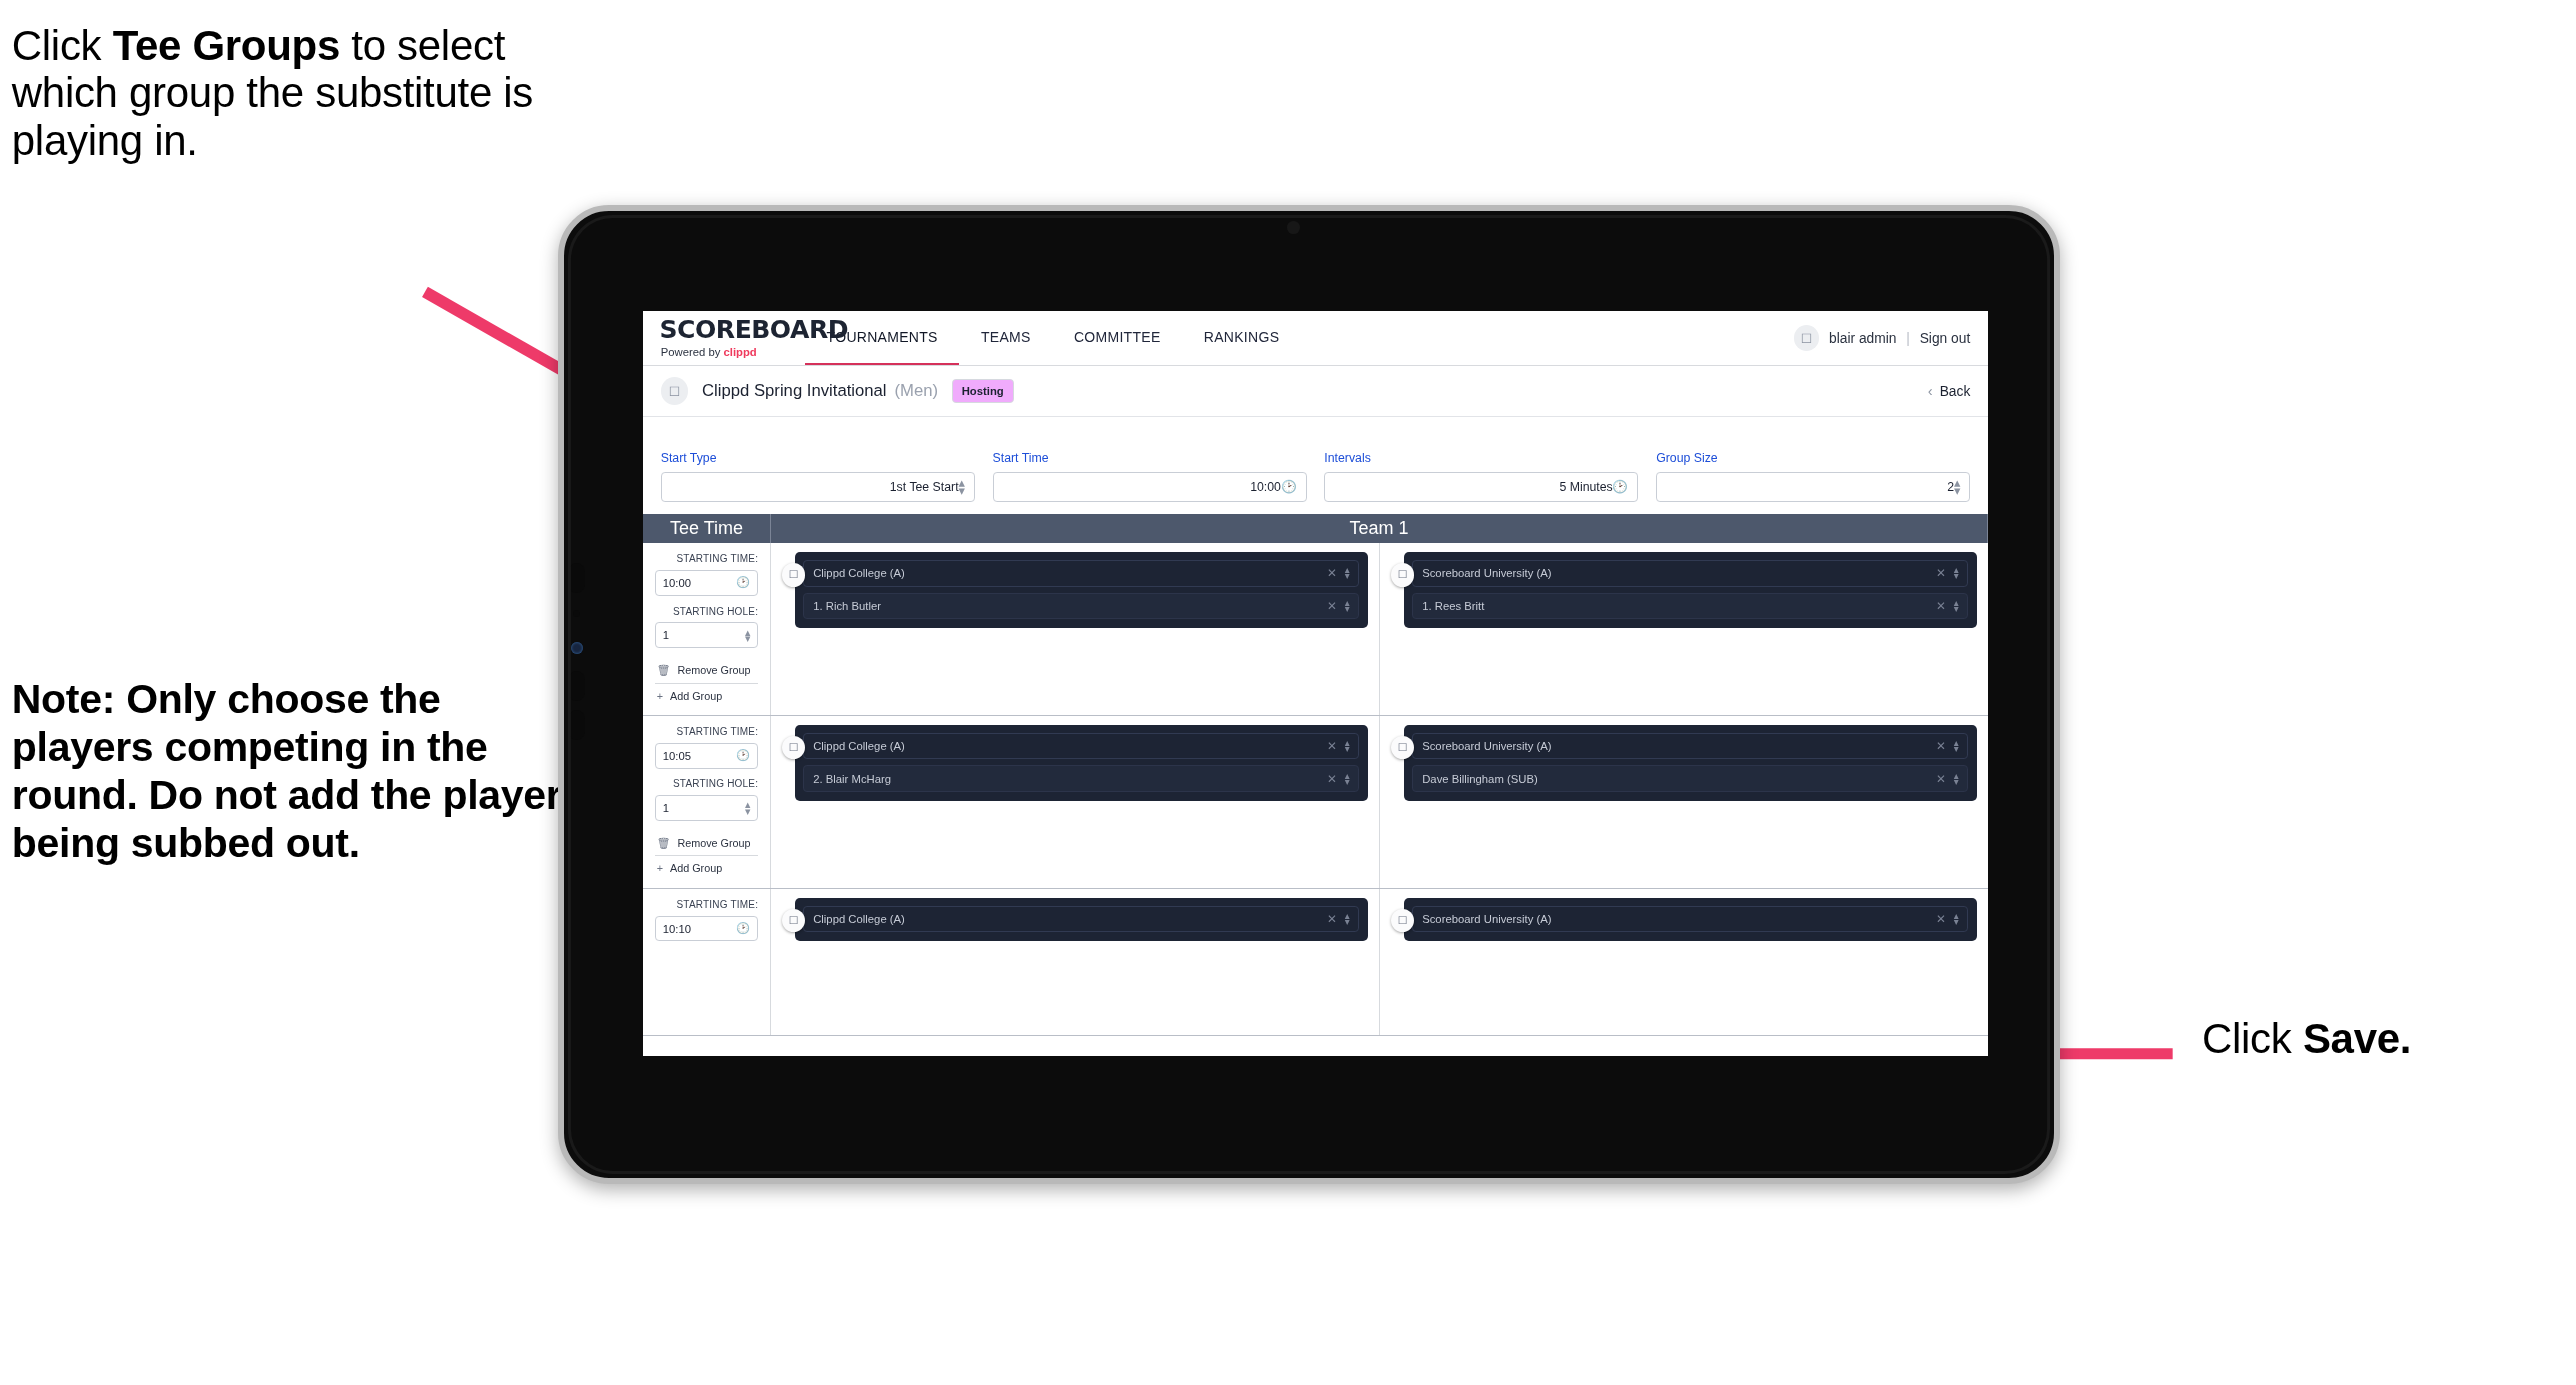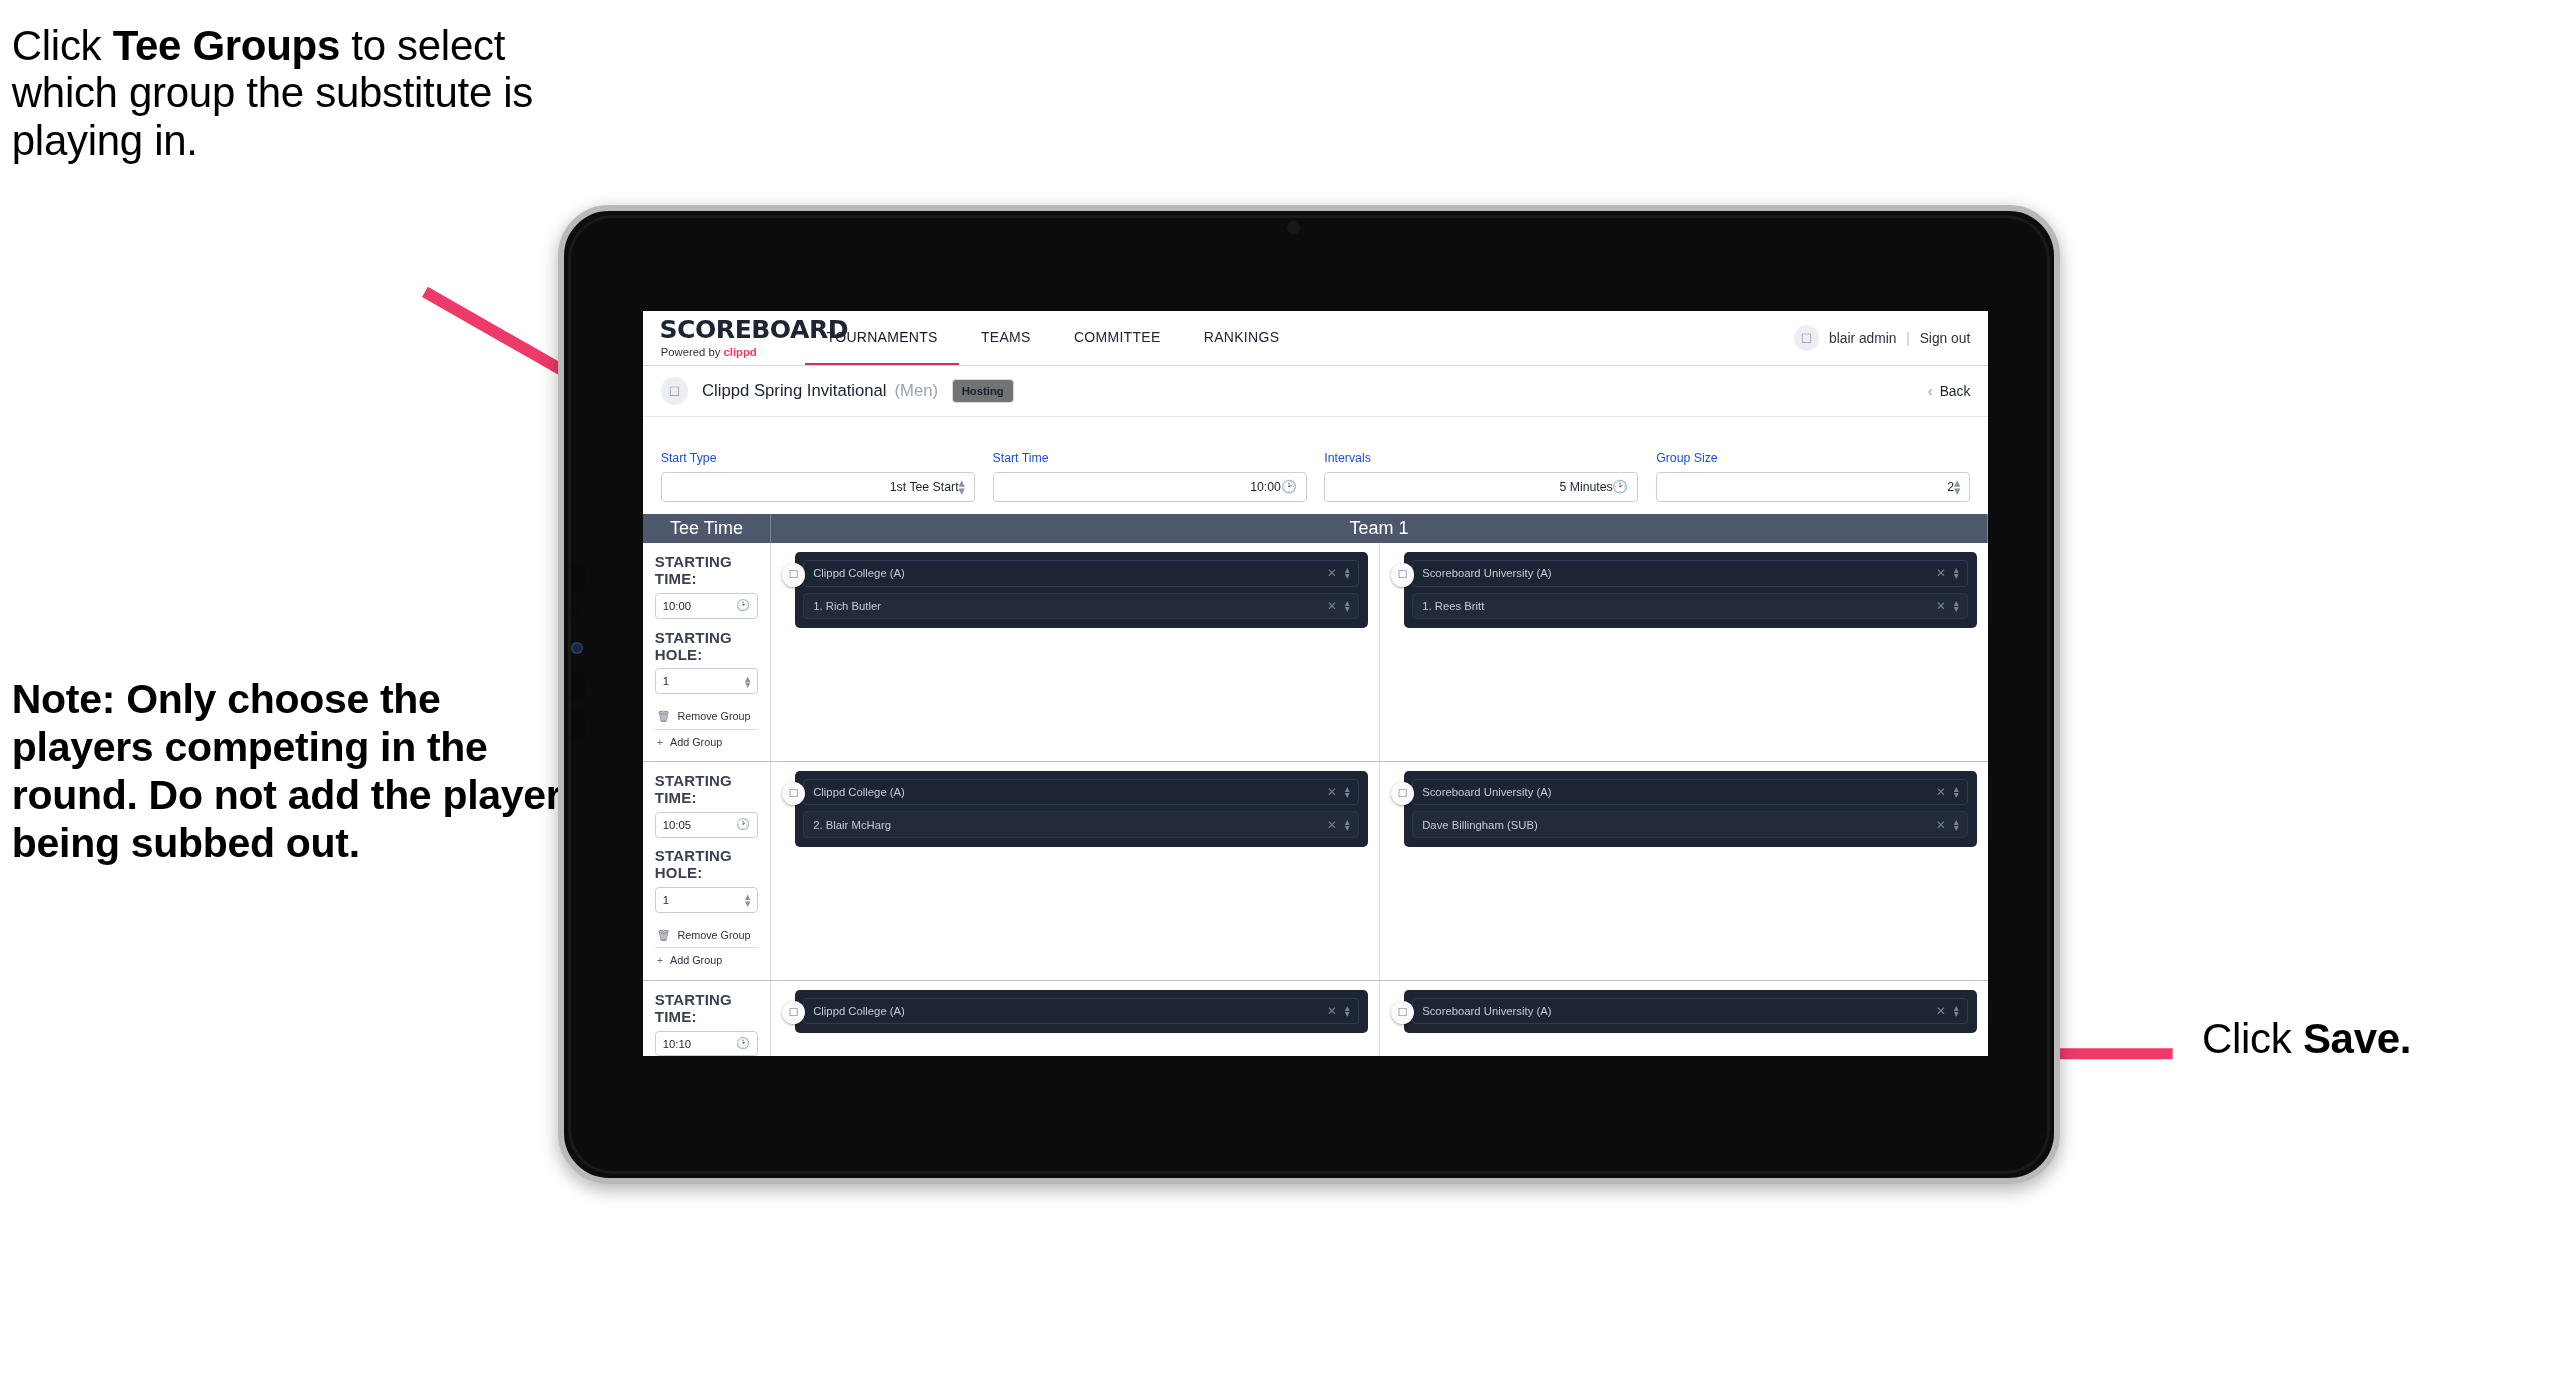--- a/index.html
+++ b/index.html
@@ -102,21 +102,21 @@
     flex: 0 0 auto;
   }
   .tbar .tIcon {
     width:27.5px; height:27.5px; border-radius:50%; background:#eceef1;
     display:flex; align-items:center; justify-content:center; color:#8b93a1; font-size:12.8px;
   }
   .tbar .tname { font-size:16.7px; color:#1b2130; }
   .tbar .tgender { font-size:16.7px; color:#9aa1ae; margin-left:-5.9px;}
   .badge {
     border:1px solid #d6d9df; border-radius:3.9px; padding: 4.9px 8.8px;
-    font-size:11.3px; font-weight:700; color:#1b2130; background:#737373;
+    font-size:11.3px; font-weight:700; color:#1b2130; background:#f0abfc;
   }
   .backlink { margin-left:auto; display:flex; align-items:center; gap:6.9px; font-size:13.8px; color:#1b2130; cursor:pointer;}
   .backlink .chev { color:#8b93a1; font-size: 14.7px; }
 
   
   .formrow { display:flex; gap:17.7px; padding: 13.8px 17.7px 11.8px 17.7px; flex: 0 0 auto; }
   .field { flex:1 1 0; min-width:0; }
   .field label { display:block; font-size:12.3px; color:#1d4ed8; margin-bottom:6.9px;margin-top:20px; }
   .ctl {
     height: 30.5px; border:1px solid #c9ced6; border-radius:3.9px; background:#fff;
@@ -135,21 +135,21 @@
   .th-t2 { flex:1 1 0; }
 
   .tblbody { position:relative; flex:1 1 auto; overflow:hidden; background:#fff; }
 
   .grow { display:flex; border-bottom:1px solid #b9bec7; min-height:147px; }
   .teecol {
     width:128px; border-right:1px solid #d7dade;
     padding: 9.8px 11.8px 7.9px 11.8px;
     display:flex; flex-direction:column; align-items:stretch;
   }
-  .teelbl { font-size:15px; font-weight:700; color:#3a4252; letter-spacing:0.2px; text-align:left; margin-bottom:5.9px;}
+  .teelbl { font-size:10px; font-weight:400; color:#3a4252; letter-spacing:0.2px; text-align:right; margin-bottom:5.9px;}
   .teectl {
     height:25.6px; border:1px solid #c9ced6; border-radius:3.9px; background:#fff;
     display:flex; align-items:center; padding:0 6.9px; font-size:11.3px; color:#1b2130;
     margin-bottom:9.8px;
   }
   .teectl .val { flex:1 1 auto; }
   .teeact {
     display:flex; align-items:center; gap:6.9px;
     font-size:10.8px; color:#2b3240; padding: 5.9px 2px; cursor:pointer;
   }

